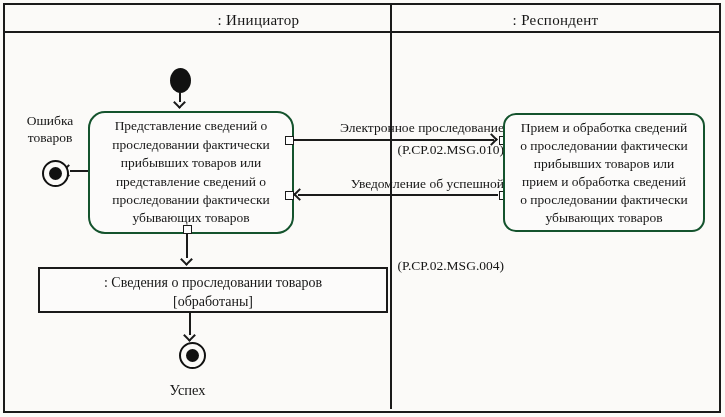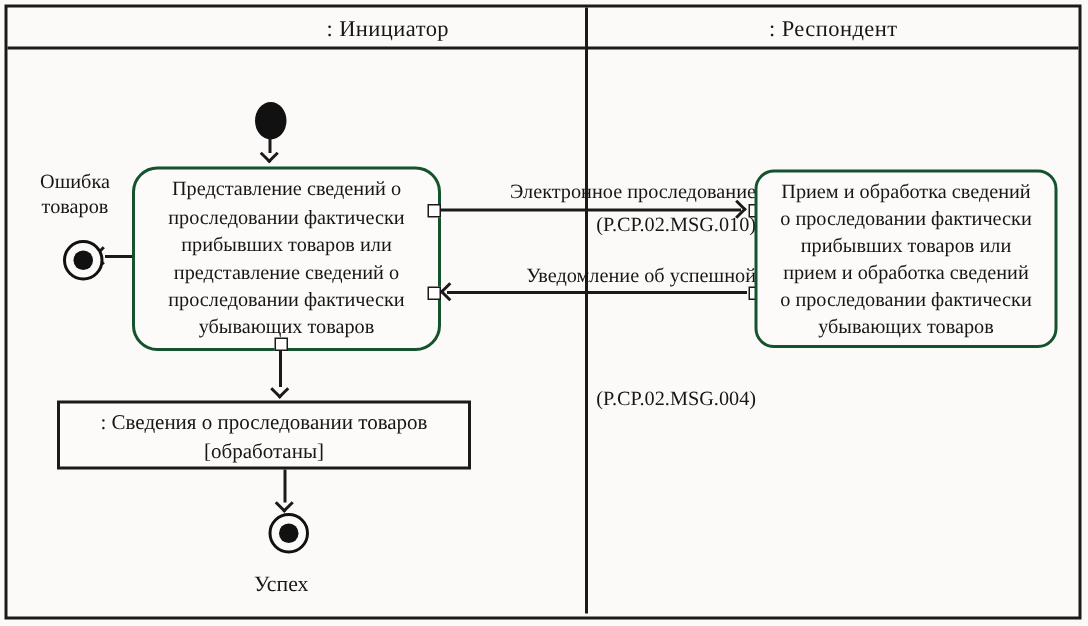--- a/index.html
+++ b/index.html
@@ -116,21 +116,21 @@
 о проследовании фактически
 прибывших товаров или
 прием и обработка сведений
 о проследовании фактически
 убывающих товаров</span>
   </div>
 
   <div class="abs vline" style="left:186px;top:234px;width:2px;height:24px;"></div>
   <div class="abs chev chev-down" style="left:182px;top:255px;"></div>
 
-  <div class="abs object-box" style="left:38px;top:267px;width:276px;height:46px;">
+  <div class="abs object-box" style="left:38px;top:267px;width:350px;height:46px;">
     <div>: Сведения о проследовании товаров</div>
     <div>[обработаны]</div>
   </div>
 
   <div class="abs vline" style="left:189px;top:313px;width:2px;height:22px;"></div>
   <div class="abs chev chev-down" style="left:185px;top:331px;"></div>
   <div class="abs final-ring" style="left:179px;top:342px;width:23px;height:23px;">
     <div class="final-core" style="width:13px;height:13px;"></div>
   </div>
   <div class="abs caption" style="left:145px;top:382px;width:85px;">Успех</div>

